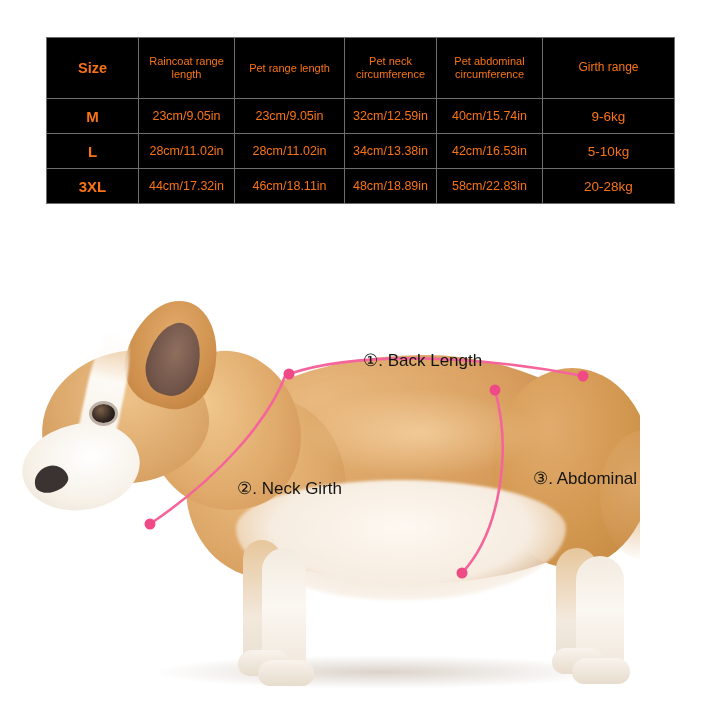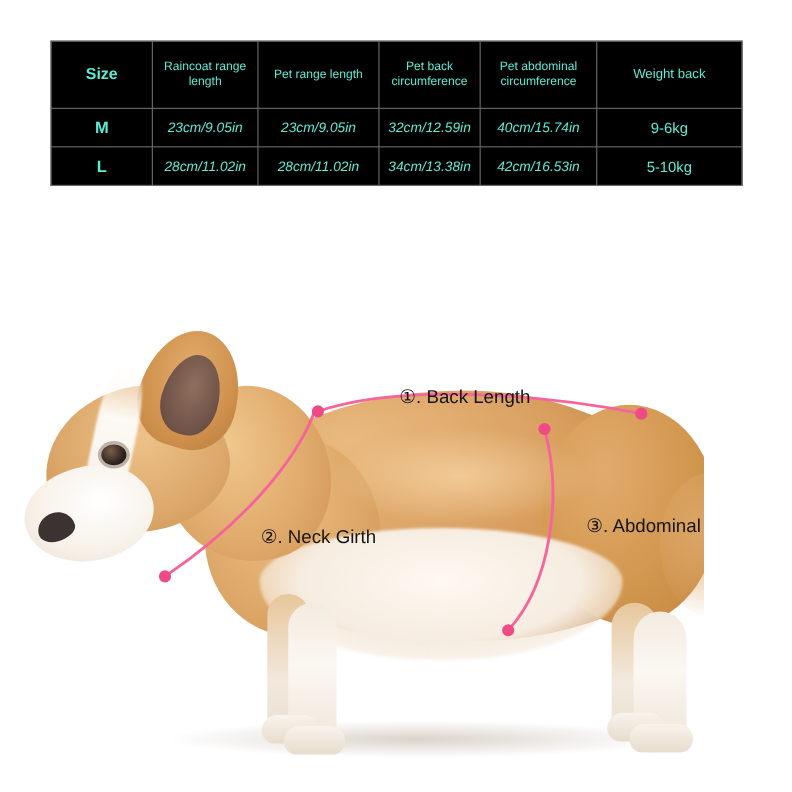--- a/index.html
+++ b/index.html
@@ -25,21 +25,21 @@
     position: absolute;
     left: 46px;
     top: 37px;
     width: 628px;
     border-collapse: collapse;
     background: #000000;
     table-layout: fixed;
   }
   #size-chart td, #size-chart th {
     border: 1px solid #6e6e6e;
-    color: #5eead4;
+    color: #f97316;
     text-align: center;
     vertical-align: middle;
     padding: 0;
   }
   #size-chart thead th {
     height: 56px;
     font-weight: normal;
     line-height: 1.15;
     padding: 2px 4px;
   }
@@ -55,21 +55,20 @@
   }
   #size-chart tbody tr {
     height: 35px;
   }
   #size-chart td.cell-size {
     font-size: 15px;
     font-weight: bold;
   }
   #size-chart td.cell-val {
     font-size: 12.5px;
-    font-style: italic;
   }
   #size-chart td.cell-weight {
     font-size: 13.5px;
   }
   
   col.c0 { width: 92px; }
   col.c1 { width: 96px; }
   col.c2 { width: 110px; }
   col.c3 { width: 92px; }
   col.c4 { width: 106px; }
@@ -287,41 +286,49 @@
         <col class="c2">
         <col class="c3">
         <col class="c4">
         <col class="c5">
     </colgroup>
     <thead>
       <tr>
         <th class="col-size">Size</th>
         <th class="col-small">Raincoat range length</th>
         <th class="col-small">Pet range length</th>
-        <th class="col-small">Pet back circumference</th>
+        <th class="col-small">Pet neck circumference</th>
         <th class="col-small">Pet abdominal circumference</th>
-        <th class="col-weight">Weight back</th>
+        <th class="col-weight">Girth range</th>
       </tr>
     </thead>
     <tbody>
       <tr>
         <td class="cell-size">M</td>
         <td class="cell-val">23cm/9.05in</td>
         <td class="cell-val">23cm/9.05in</td>
         <td class="cell-val">32cm/12.59in</td>
         <td class="cell-val">40cm/15.74in</td>
         <td class="cell-weight">9-6kg</td>
       </tr>
       <tr>
         <td class="cell-size">L</td>
         <td class="cell-val">28cm/11.02in</td>
         <td class="cell-val">28cm/11.02in</td>
         <td class="cell-val">34cm/13.38in</td>
         <td class="cell-val">42cm/16.53in</td>
         <td class="cell-weight">5-10kg</td>
+      </tr>
+      <tr>
+        <td class="cell-size">3XL</td>
+        <td class="cell-val">44cm/17.32in</td>
+        <td class="cell-val">46cm/18.11in</td>
+        <td class="cell-val">48cm/18.89in</td>
+        <td class="cell-val">58cm/22.83in</td>
+        <td class="cell-weight">20-28kg</td>
       </tr>
     </tbody>
   </table>
 
   <div id="photo">
     <div class="dog-layer">
       <div class="ground-shadow" style="position:absolute;left:150px;top:373px;width:460px;height:34px;"></div>
       <div class="body" style="top:73px;"></div>
       <div class="rear-hip" style="top:86px;"></div>
       <div class="chest" style="top:116px;"></div>

